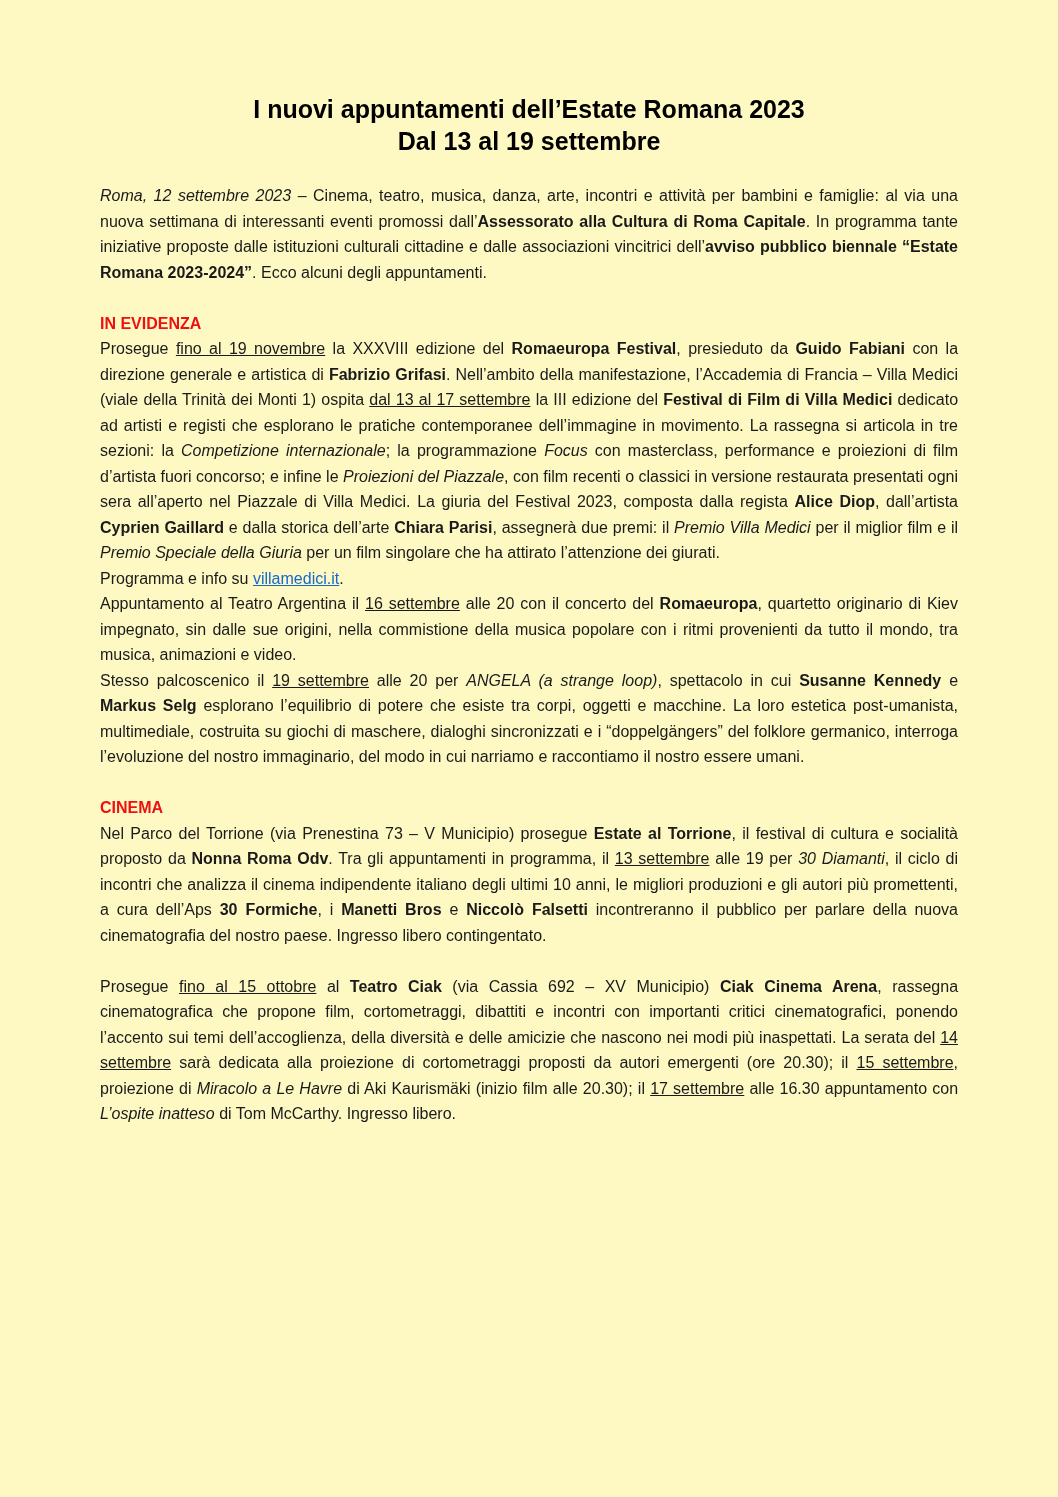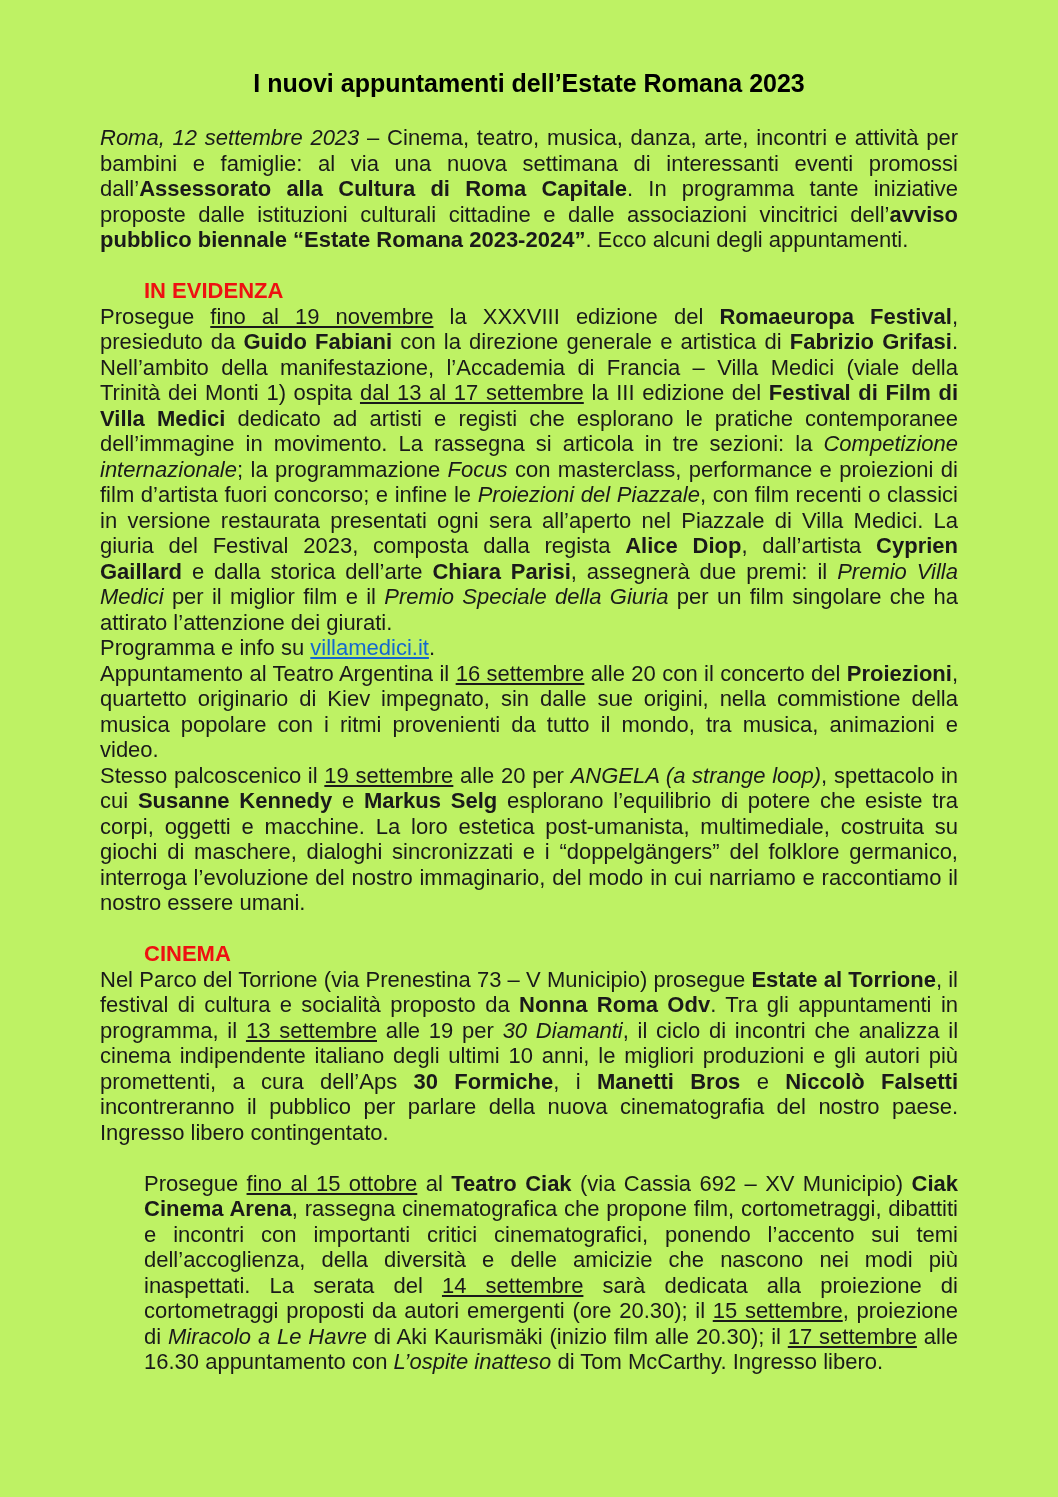--- a/index.html
+++ b/index.html
@@ -11,65 +11,66 @@
   html, body { margin: 0; padding: 0; background: #ffffff; }
   body {
     width: 1058px;
     height: 1497px;
     overflow: hidden;
     font-family: "Liberation Sans", "DejaVu Sans", sans-serif;
   }
   .page {
     width: 1058px;
     height: 1497px;
-    padding: 67px 100px 40px 100px;
-    background: #bef264;
+    padding: 93px 100px 40px 100px;
+    background: #fef9c3;
     color: var(--body-color);
   }
   .doc-title {
     margin: 0 0 26px 0;
     text-align: center;
     font-weight: bold;
     font-size: 25px;
     line-height: 32px;
     color: #000000;
   }
   .doc-title .title-line { display: block; }
   .para {
     margin: 0;
-    font-size: 22px;
+    font-size: 16px;
     line-height: 25.5px;
     text-align: justify;
     color: var(--body-color);
   }
   .para.heading {
     text-align: left;
     font-weight: bold;
     color: var(--heading-red);
   }
-  .space-before { margin-top: 25.5px; margin-left: 44px; }
+  .space-before { margin-top: 25.5px; }
   .b { font-weight: bold; }
   .i { font-style: italic; }
   .u { text-decoration: underline; }
   a.link {
     color: var(--link-blue);
     cursor: pointer;
   }
 </style>
 </head>
 <body>
 
 <div class="page">
   <h1 class="doc-title">
     <span class="title-line">I nuovi appuntamenti dell’Estate Romana 2023</span>
+    <span class="title-line">Dal 13 al 19 settembre</span>
   </h1>
   <div id="doc-content">
       <p class="para"><span class="i">Roma,  12 settembre 2023</span><span> –  Cinema,  teatro,  musica,  danza,  arte,  incontri e  attività  per bambini e famiglie: al via una nuova settimana di interessanti eventi promossi dall’</span><span class="b">Assessorato alla Cultura di Roma Capitale</span><span>. In programma tante iniziative proposte dalle istituzioni culturali cittadine e dalle associazioni vincitrici dell’</span><span class="b">avviso pubblico biennale “Estate Romana 2023-2024”</span><span>. Ecco alcuni degli appuntamenti.</span></p>
       <p class="para space-before heading"><span>IN EVIDENZA</span></p>
       <p class="para"><span>Prosegue </span><span class="u">fino al 19 novembre</span><span> la XXXVIII edizione del </span><span class="b">Romaeuropa Festival</span><span>, presieduto da </span><span class="b">Guido Fabiani</span><span> con la direzione generale e artistica di </span><span class="b">Fabrizio Grifasi</span><span>. Nell’ambito della manifestazione, l’Accademia di Francia – Villa Medici (viale della Trinità dei Monti 1) ospita </span><span class="u">dal 13 al 17 settembre</span><span> la III edizione del </span><span class="b">Festival di Film di Villa Medici</span><span> dedicato ad artisti e registi che esplorano le pratiche contemporanee dell’immagine in movimento. La rassegna si articola in tre sezioni: la </span><span class="i">Competizione internazionale</span><span>; la programmazione </span><span class="i">Focus</span><span> con masterclass, performance e proiezioni di film d’artista fuori concorso; e infine le </span><span class="i">Proiezioni del Piazzale</span><span>, con film recenti o classici in versione restaurata presentati ogni sera all’aperto nel Piazzale di Villa Medici. La giuria del Festival 2023, composta dalla regista </span><span class="b">Alice Diop</span><span>, dall’artista </span><span class="b">Cyprien Gaillard</span><span> e dalla storica dell’arte </span><span class="b">Chiara Parisi</span><span>, assegnerà due premi: il </span><span class="i">Premio Villa Medici</span><span> per il miglior film e il </span><span class="i">Premio Speciale della Giuria</span><span> per un film singolare che ha attirato l’attenzione dei giurati.</span></p>
       <p class="para"><span>Programma e info su </span><a href="#" class="link">villamedici.it</a><span>.</span></p>
-      <p class="para"><span>Appuntamento al Teatro Argentina il </span><span class="u">16 settembre</span><span> alle 20 con il concerto del </span><span class="b">Proiezioni</span><span>, quartetto originario di Kiev impegnato, sin dalle sue origini, nella commistione della musica popolare con i ritmi provenienti da tutto il mondo, tra musica, animazioni e video.</span></p>
+      <p class="para"><span>Appuntamento al Teatro Argentina il </span><span class="u">16 settembre</span><span> alle 20 con il concerto del </span><span class="b">Romaeuropa</span><span>, quartetto originario di Kiev impegnato, sin dalle sue origini, nella commistione della musica popolare con i ritmi provenienti da tutto il mondo, tra musica, animazioni e video.</span></p>
       <p class="para"><span>Stesso palcoscenico il </span><span class="u">19 settembre</span><span> alle 20 per </span><span class="i">ANGELA  (a strange loop)</span><span>, spettacolo in cui </span><span class="b">Susanne Kennedy</span><span> e </span><span class="b">Markus Selg</span><span> esplorano l’equilibrio di potere che esiste tra corpi, oggetti e macchine. La loro estetica post-umanista, multimediale, costruita su giochi di maschere, dialoghi sincronizzati e i “doppelgängers” del folklore germanico, interroga l’evoluzione del nostro immaginario, del modo in cui narriamo e raccontiamo il nostro essere umani.</span></p>
       <p class="para space-before heading"><span>CINEMA</span></p>
       <p class="para"><span>Nel Parco del Torrione (via Prenestina 73 – V Municipio) prosegue </span><span class="b">Estate al Torrione</span><span>, il festival di cultura e socialità proposto da </span><span class="b">Nonna Roma Odv</span><span>. Tra gli appuntamenti in programma, il </span><span class="u">13 settembre</span><span> alle 19 per </span><span class="i">30 Diamanti</span><span>, il ciclo di incontri che analizza il cinema indipendente italiano degli ultimi 10 anni, le migliori produzioni e gli autori più promettenti, a cura dell’Aps </span><span class="b">30 Formiche</span><span>, i </span><span class="b">Manetti Bros</span><span> e </span><span class="b">Niccolò Falsetti</span><span> incontreranno il pubblico per parlare della nuova cinematografia del nostro paese. Ingresso libero contingentato.</span></p>
       <p class="para space-before"><span>Prosegue </span><span class="u">fino al 15 ottobre</span><span> al </span><span class="b">Teatro Ciak</span><span> (via Cassia 692 – XV Municipio) </span><span class="b">Ciak Cinema Arena</span><span>, rassegna cinematografica che propone film, cortometraggi, dibattiti e incontri con importanti critici cinematografici, ponendo l’accento sui temi dell’accoglienza, della diversità e delle amicizie che nascono nei modi più inaspettati. La serata del </span><span class="u">14 settembre</span><span> sarà dedicata alla proiezione di cortometraggi proposti da autori emergenti (ore 20.30); il </span><span class="u">15 settembre</span><span>, proiezione di </span><span class="i">Miracolo a Le Havre</span><span> di Aki Kaurismäki (inizio film alle 20.30); il </span><span class="u">17 settembre</span><span> alle 16.30 appuntamento con </span><span class="i">L’ospite  inatteso</span><span> di Tom McCarthy. Ingresso libero.</span></p>
     </div>
 </div>
 
 </body></html>

